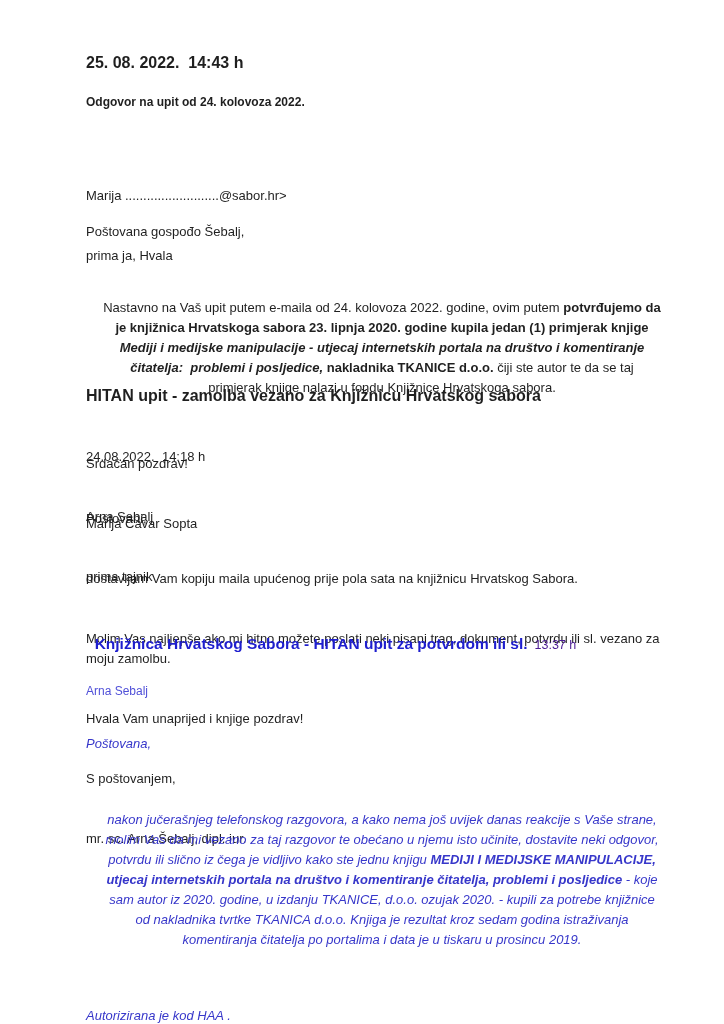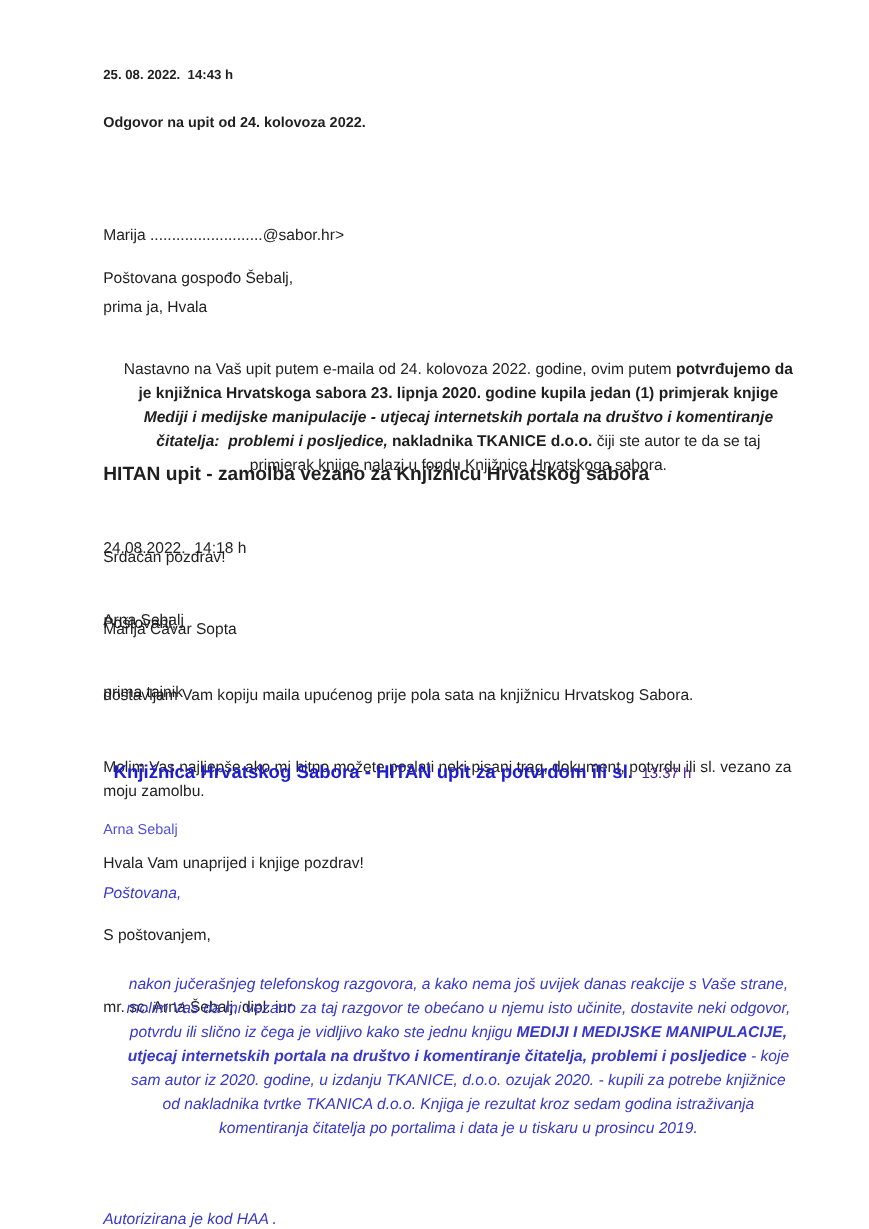--- a/index.html
+++ b/index.html
@@ -16,21 +16,21 @@
     left: 86px;
     width: 592px;
     font-size: 13px;
     line-height: 20px;
     white-space: pre-wrap;
   }
   p { margin: 16px; text-align: center; }
   .b  { font-weight: bold; }
   .bi { font-weight: bold; font-style: italic; }
 
-  #sec1-dateline { top: 53px;  font-weight: bold; font-size: 11px; }
+  #sec1-dateline { top: 53px;  font-weight: bold; font-size: 16px; }
   #sec1-subject  { top: 92px;  font-weight: bold; font-size: 12px; }
   #sec1-meta     { top: 146px; }
   #sec1-body     { top: 182px; }
 
   #sec2-subject  { top: 386px; font-weight: bold; font-size: 16px; }
   #sec2-meta     { top: 407px; }
   #sec2-body     { top: 469px; }
 
   #sec3-subject  { top: 614px; font-weight: bold; font-size: 15.5px; color: #1e1ece; }
   #sec3-subject .time { font-weight: normal; font-size: 12.5px; color: #4c1d95; }

